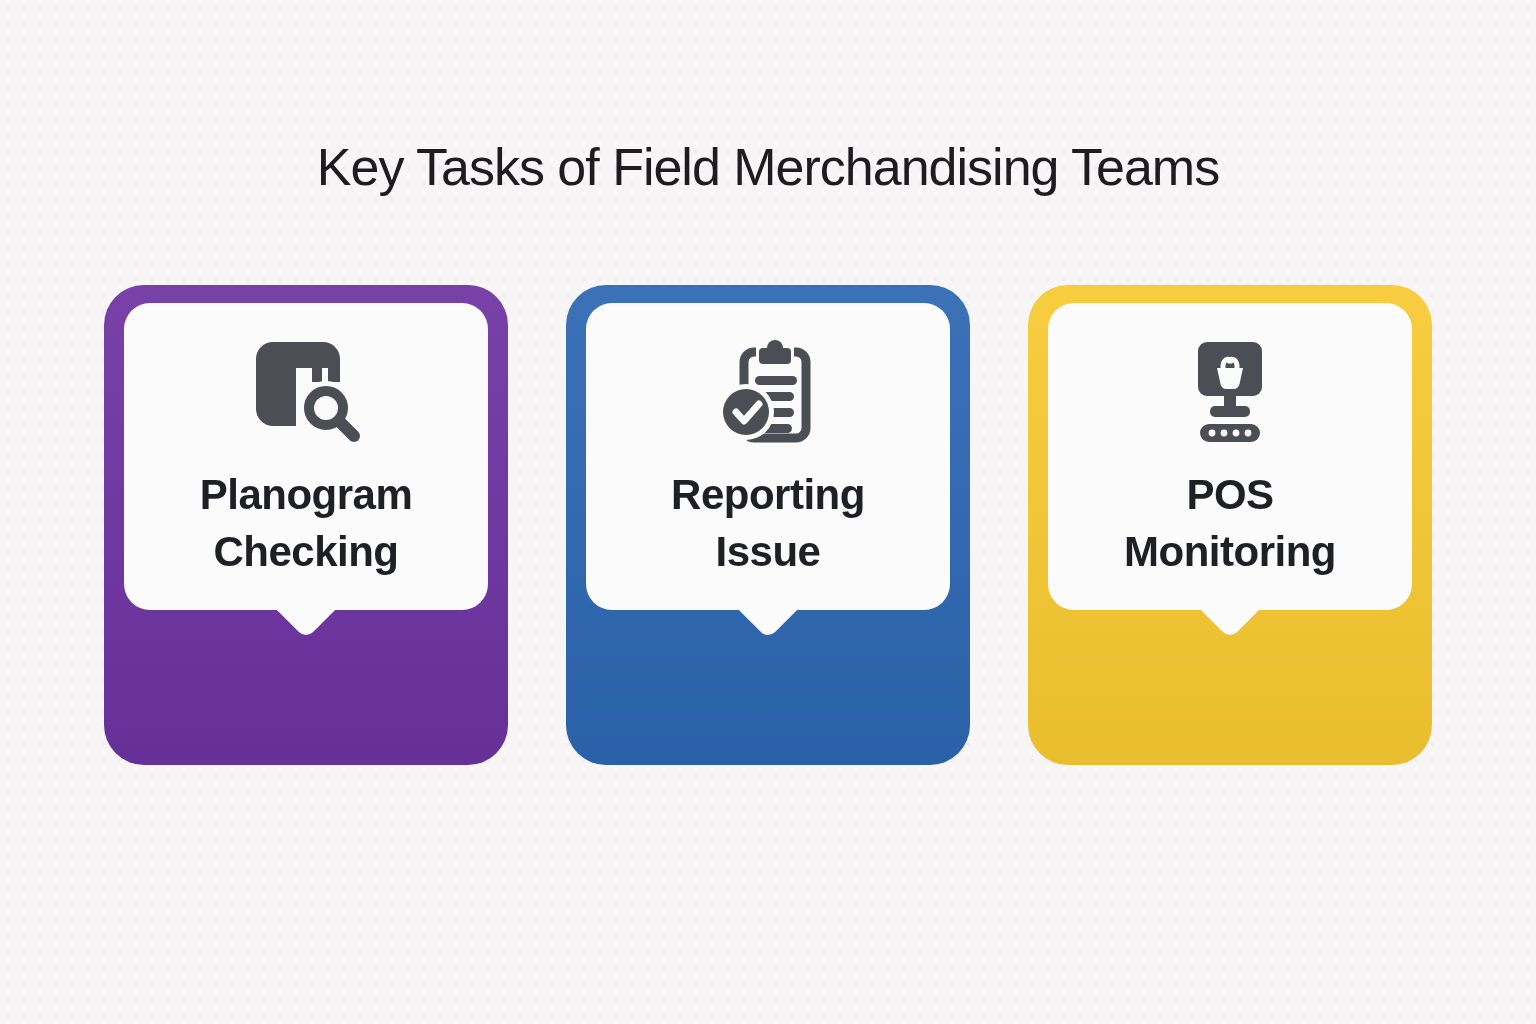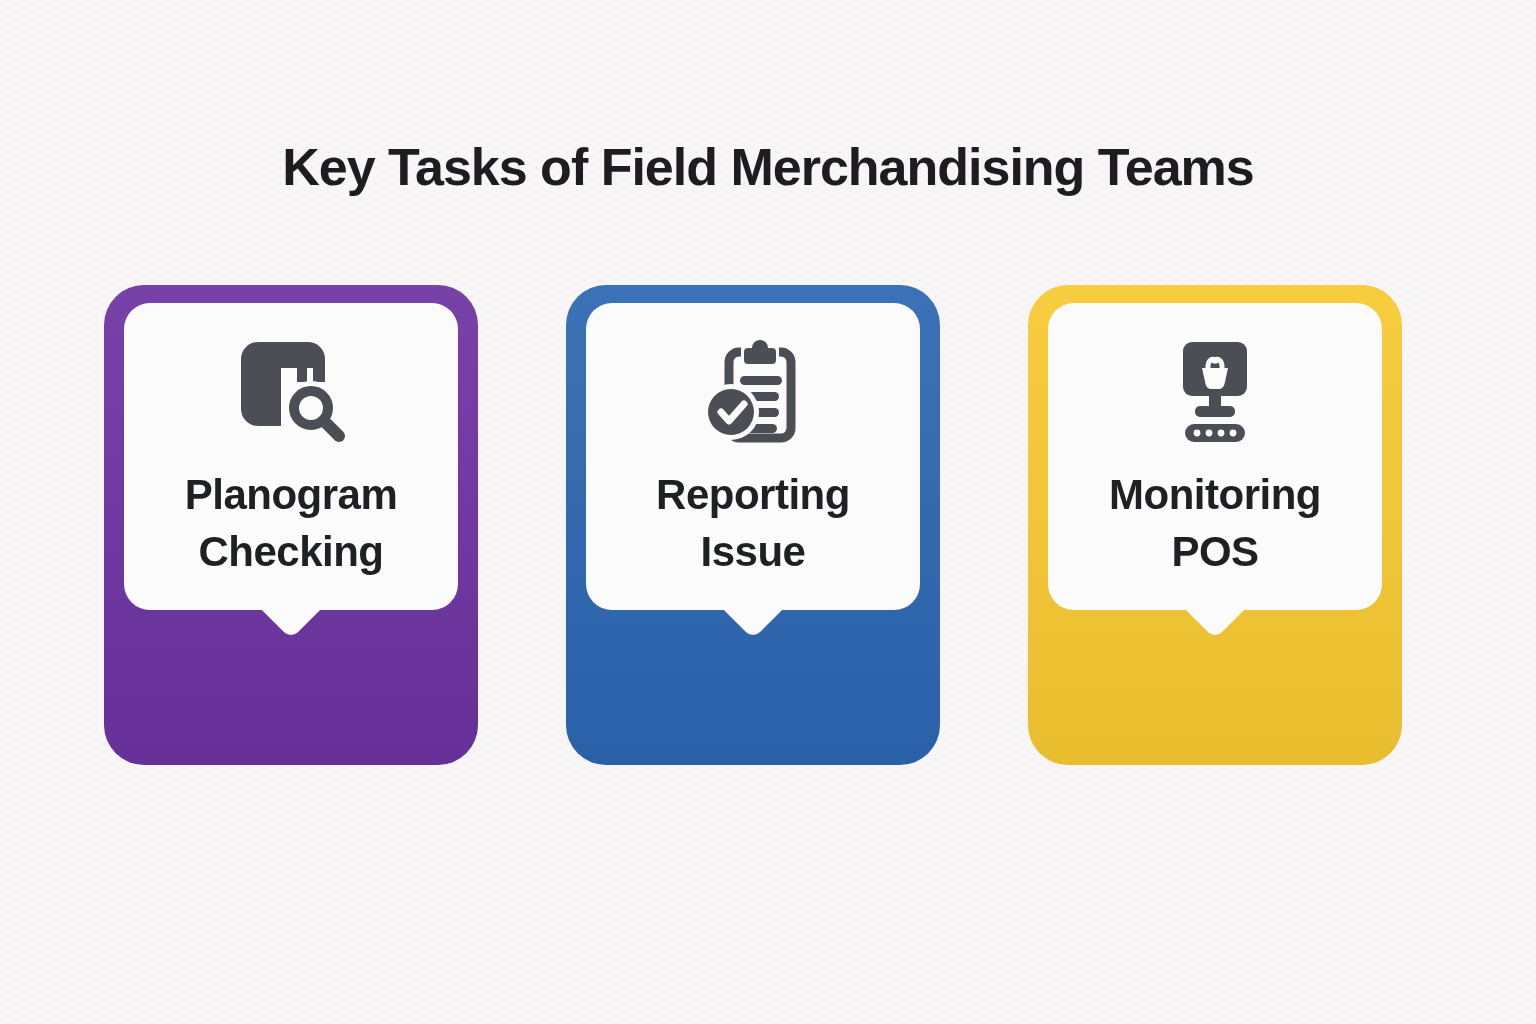--- a/index.html
+++ b/index.html
@@ -8,27 +8,27 @@
     position: relative; overflow: hidden;
     font-family: "Liberation Sans", sans-serif;
     background-color: var(--background, #f8f5f7);
     background-image: radial-gradient(var(--texture-dot, #f2e4ec) 1.3px, rgba(0,0,0,0) 1.4px);
     background-size: 16px 16px;
   }
 
   .title {
     position: absolute; top: 102px; left: 0; right: 0;
     text-align: center;
-    font-size: 52px; font-weight: 700; letter-spacing: -1px;
+    font-size: 52px; font-weight: 400; letter-spacing: -1px;
     color: var(--title-text, #1d1d20);
   }
 
   .card {
     position: absolute; top: 285px;
-    width: 374px; height: 480px;
+    width: 404px; height: 480px;
     border-radius: 40px;
     background-image: linear-gradient(180deg, rgba(255,255,255,0.07), rgba(0,0,0,0.06));
   }
   .card-0 { left: 104px;  background-color: var(--card-purple, #6d33a2); }
   .card-1 { left: 566px;  background-color: var(--card-blue,   #2c67b2); }
   .card-2 { left: 1028px; background-color: var(--card-yellow, #f7c931); }
 
   .bubble {
     position: absolute; left: 20px; right: 20px; top: 18px; height: 307px;
     background: var(--bubble, #fcfbfc);
@@ -131,18 +131,18 @@
           <rect x="50" y="58" width="12" height="14" fill="currentColor"></rect>
           <rect x="36" y="68" width="40" height="11" rx="5" fill="currentColor"></rect>
           <rect x="26" y="86" width="60" height="18" rx="9" fill="currentColor"></rect>
           <circle cx="38" cy="95" r="3.4" fill="#fcfbfc"></circle>
           <circle cx="50" cy="95" r="3.4" fill="#fcfbfc"></circle>
           <circle cx="62" cy="95" r="3.4" fill="#fcfbfc"></circle>
           <circle cx="74" cy="95" r="3.4" fill="#fcfbfc"></circle>
         </svg>
       </div>
       <div class="card-label">
+        <span>POS</span>
         <span>Monitoring</span>
-        <span>POS</span>
       </div>
     </div>
   </div>
 </section>
 
 </body></html>

